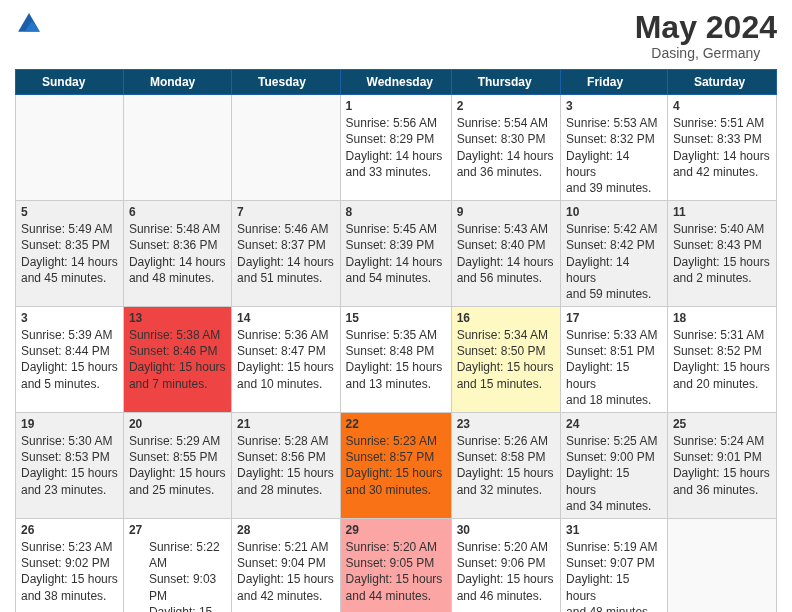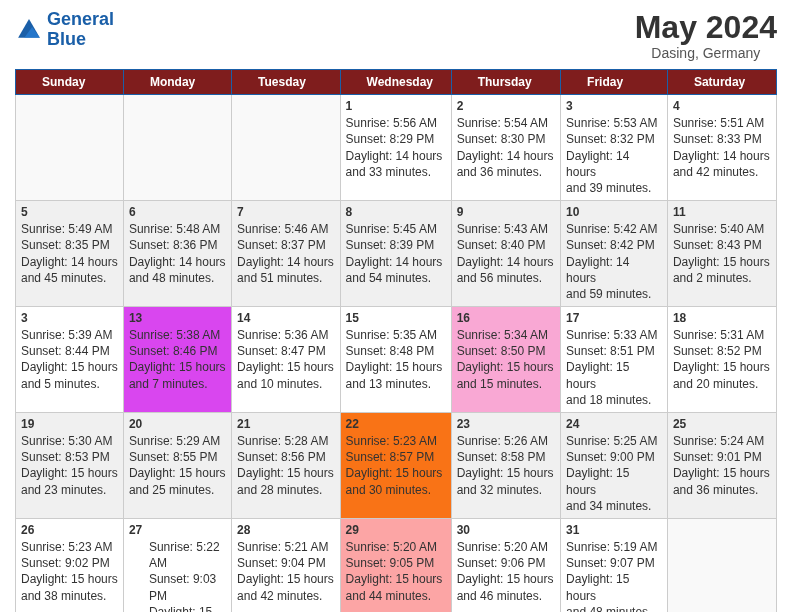--- a/index.html
+++ b/index.html
@@ -74,21 +74,21 @@
       background: #fff;
     }
     .calendar tr:nth-child(even) td {
       background: #f5f5f5;
     }
     .calendar tr:nth-child(odd) td {
       background: #fff;
     }
     
     .calendar thead tr th {
-      background: #7f1d1d;
+      background: #0c4a6e;
       padding-left: 26px;
     }
     .day-num {
       font-size: 12px;
       font-weight: bold;
       color: #333;
       display: block;
       margin-bottom: 2px;
     }
     .day-info {
@@ -104,24 +104,20 @@
 <body>
 
 <div class="page">
 
   <div class="header">
     <div class="logo">
       <svg class="logo-icon" viewBox="0 0 36 36">
         <polygon points="18,4 32,28 4,28" fill="#1a5fa8"></polygon>
         <polygon points="22,14 32,28 12,28" fill="#2980d9" opacity="0.7"></polygon>
       </svg>
-      <div class="logo-text">
-        <div><span>General</span></div>
-        <div><span style="color:#1a5fa8">Blue</span></div>
-      </div>
     </div>
     <div class="title-block">
       <div class="month-title">May 2024</div>
       <div class="location">Dasing, Germany</div>
     </div>
   </div>
 
   <table class="calendar">
     <thead>
       <tr>
@@ -220,42 +216,42 @@
           </td>
         </tr>
         <tr>
           <td style="background: rgb(255, 255, 255); min-height: 80px;">
             <span class="day-num">3</span>
             <div class="day-info" style="white-space: pre-line;">Sunrise: 5:39 AM
 Sunset: 8:44 PM
 Daylight: 15 hours
 and 5 minutes.</div>
           </td>
-          <td style="background: #d946ef; min-height: 80px;">
+          <td style="background: #ef4444; min-height: 80px;">
             <span class="day-num">13</span>
             <div class="day-info" style="white-space: pre-line;">Sunrise: 5:38 AM
 Sunset: 8:46 PM
 Daylight: 15 hours
 and 7 minutes.</div>
           </td>
           <td style="background: rgb(255, 255, 255); min-height: 80px;">
             <span class="day-num">14</span>
             <div class="day-info" style="white-space: pre-line;">Sunrise: 5:36 AM
 Sunset: 8:47 PM
 Daylight: 15 hours
 and 10 minutes.</div>
           </td>
           <td style="background: rgb(255, 255, 255); min-height: 80px;">
             <span class="day-num">15</span>
             <div class="day-info" style="white-space: pre-line;">Sunrise: 5:35 AM
 Sunset: 8:48 PM
 Daylight: 15 hours
 and 13 minutes.</div>
           </td>
-          <td style="background: #f9a8d4; min-height: 80px;">
+          <td style="background: #fef9c3; min-height: 80px;">
             <span class="day-num">16</span>
             <div class="day-info" style="white-space: pre-line;">Sunrise: 5:34 AM
 Sunset: 8:50 PM
 Daylight: 15 hours
 and 15 minutes.</div>
           </td>
           <td style="background: rgb(255, 255, 255); min-height: 80px;">
             <span class="day-num">17</span>
             <div class="day-info" style="white-space: pre-line;">Sunrise: 5:33 AM
 Sunset: 8:51 PM

